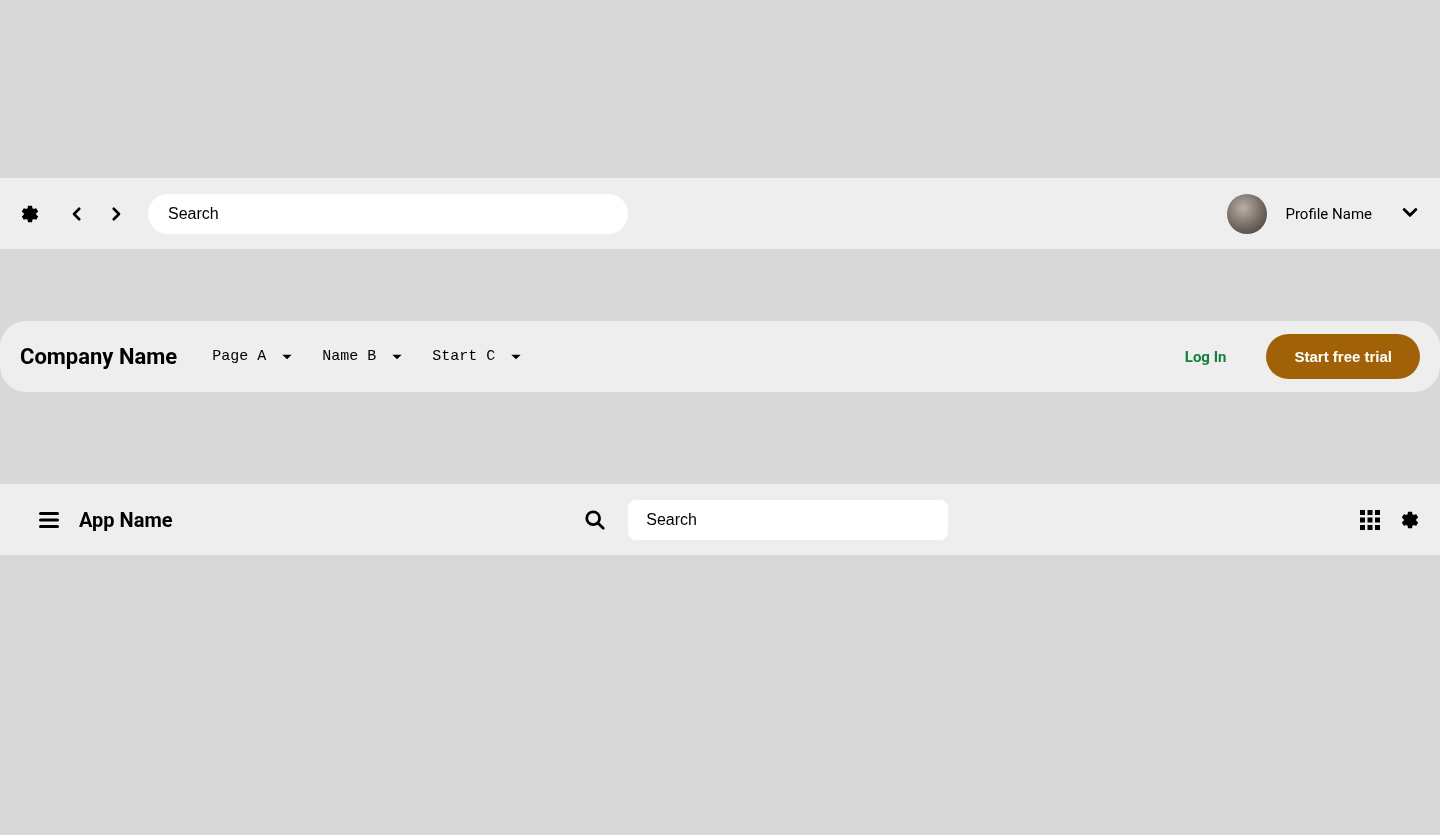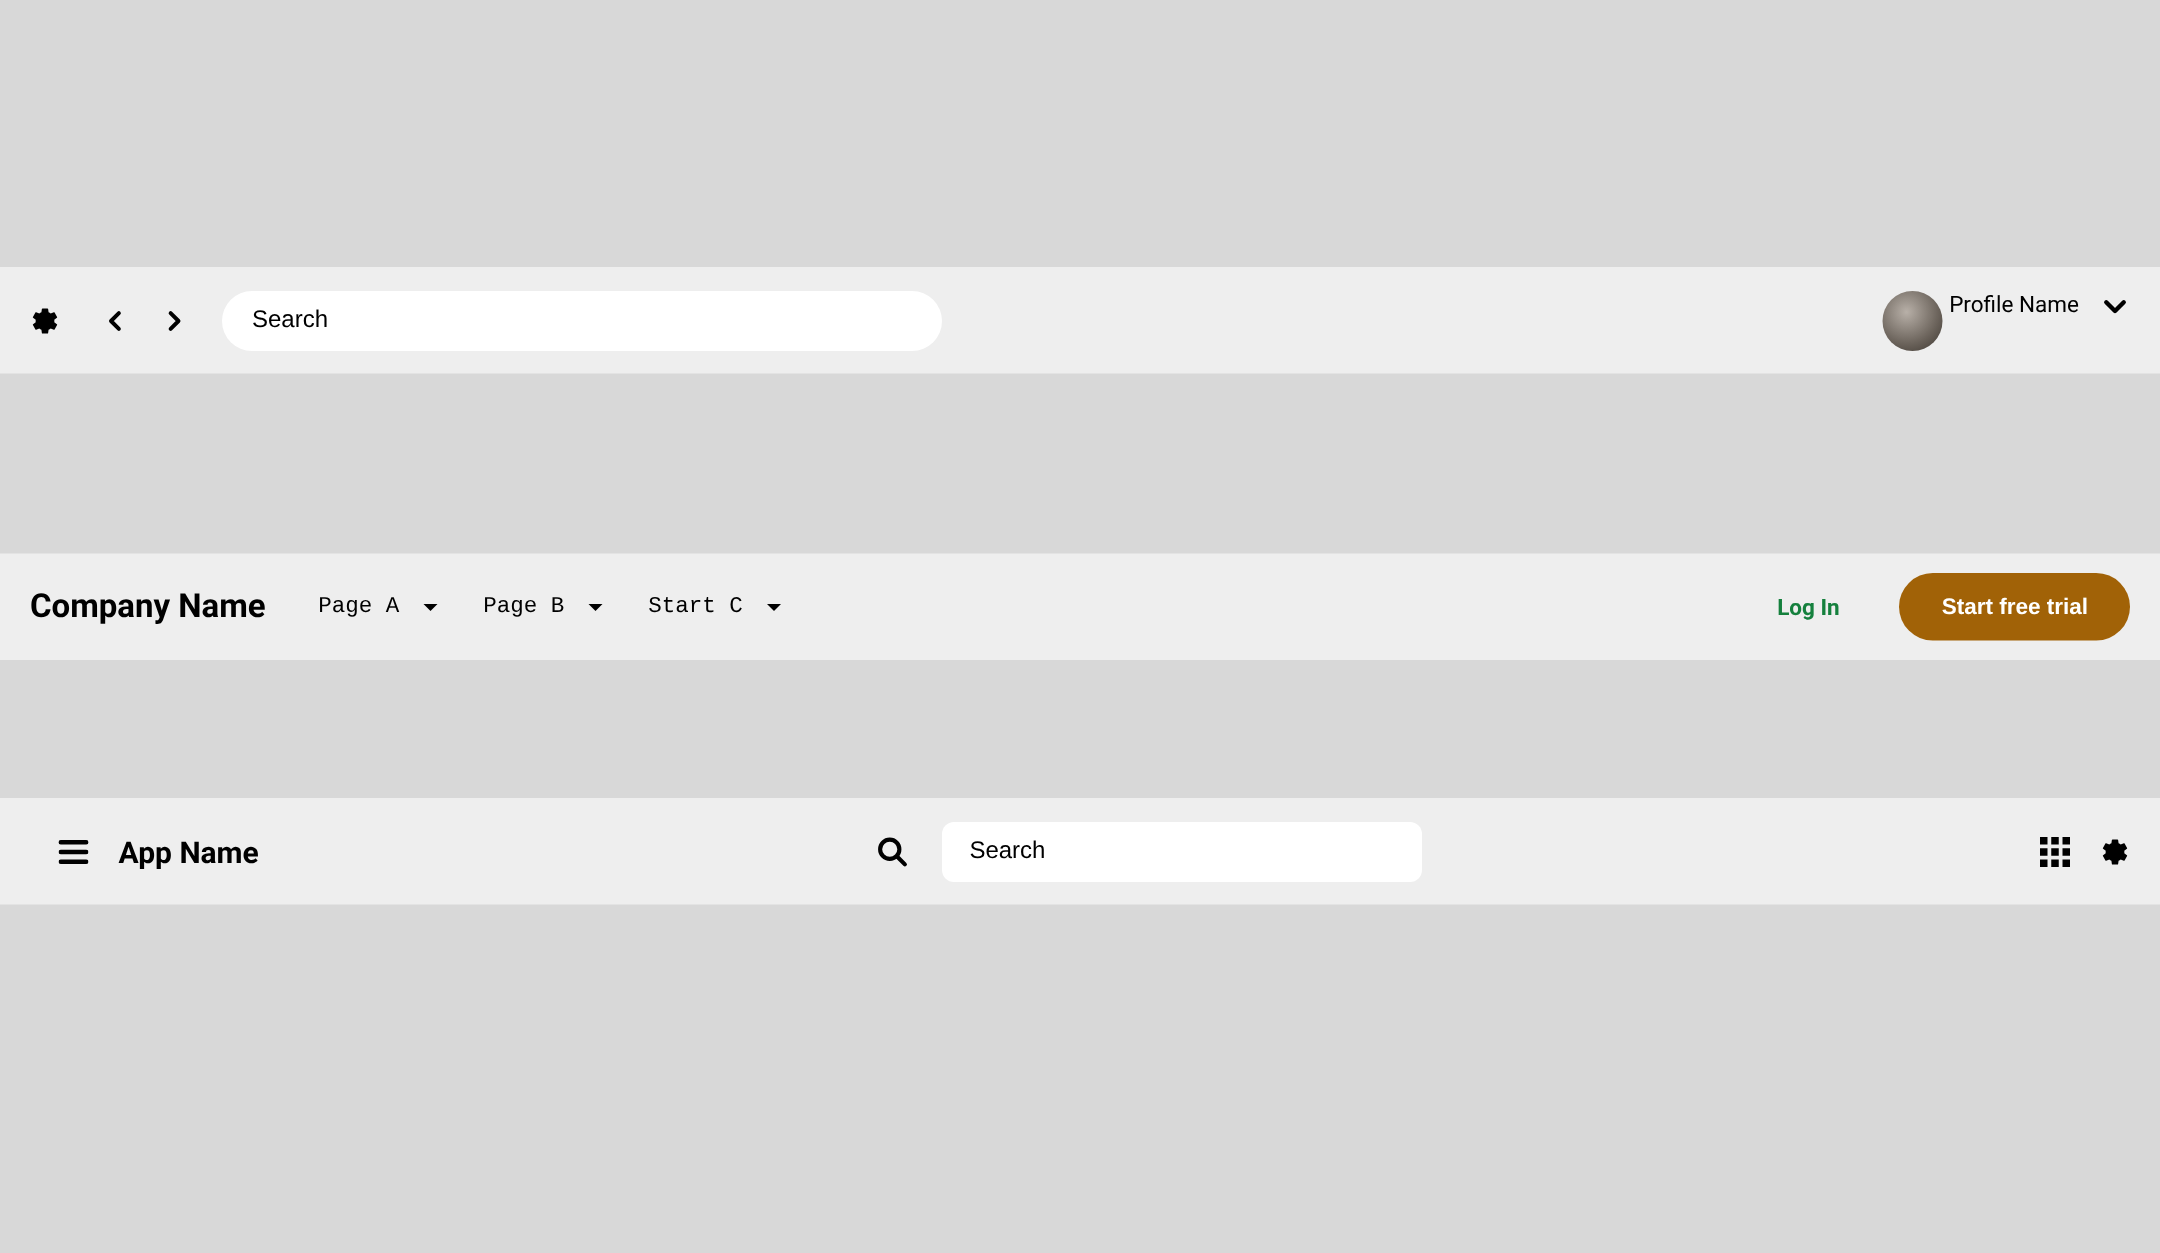--- a/index.html
+++ b/index.html
@@ -17,21 +17,22 @@
       background: #eeeeee;
       display: flex;
       align-items: center;
       padding: 0 20px;
       height: 71px;
     }
     .navbar-1 {
       margin-top: 178px;
     }
     .navbar-2 {
-      margin-top: 120px;
+      margin-top: 72px;
+      border-radius: 26px;
     }
     .navbar-3 {
       margin-top: 92px;
       padding-left: 39px;
     }
     
     .gear-icon {
       width: 20px;
       height: 20px;
       cursor: pointer;
@@ -68,21 +69,22 @@
     }
     .search-input::placeholder {
       color: #000;
       font-weight: 500;
     }
     .spacer {
       flex: 1;
     }
     .profile-section {
       display: flex;
-      gap: 4px;
+      align-items: center;
+      gap: 18px;
       cursor: pointer;
     }
     .avatar {
       width: 40px;
       height: 40px;
       border-radius: 50%;
       background: #999;
       background: radial-gradient(circle at 40% 35%, #b8b0a8 0%, #6b635b 60%, #3a342e 100%);
       overflow: hidden;
     }
@@ -235,21 +237,21 @@
   <div class="nav-links">
     <div class="nav-link">
       <span>Page A</span>
       <span class="chevron-down-small">
         <svg width="14" height="14" viewBox="0 0 24 24">
             <path fill="#000" d="M4 8 L12 16 L20 8 Z"></path>
           </svg>
       </span>
     </div>
     <div class="nav-link">
-      <span>Page B</span>
+      <span>Name B</span>
       <span class="chevron-down-small">
         <svg width="14" height="14" viewBox="0 0 24 24">
             <path fill="#000" d="M4 8 L12 16 L20 8 Z"></path>
           </svg>
       </span>
     </div>
     <div class="nav-link">
       <span>Start C</span>
       <span class="chevron-down-small">
         <svg width="14" height="14" viewBox="0 0 24 24">

